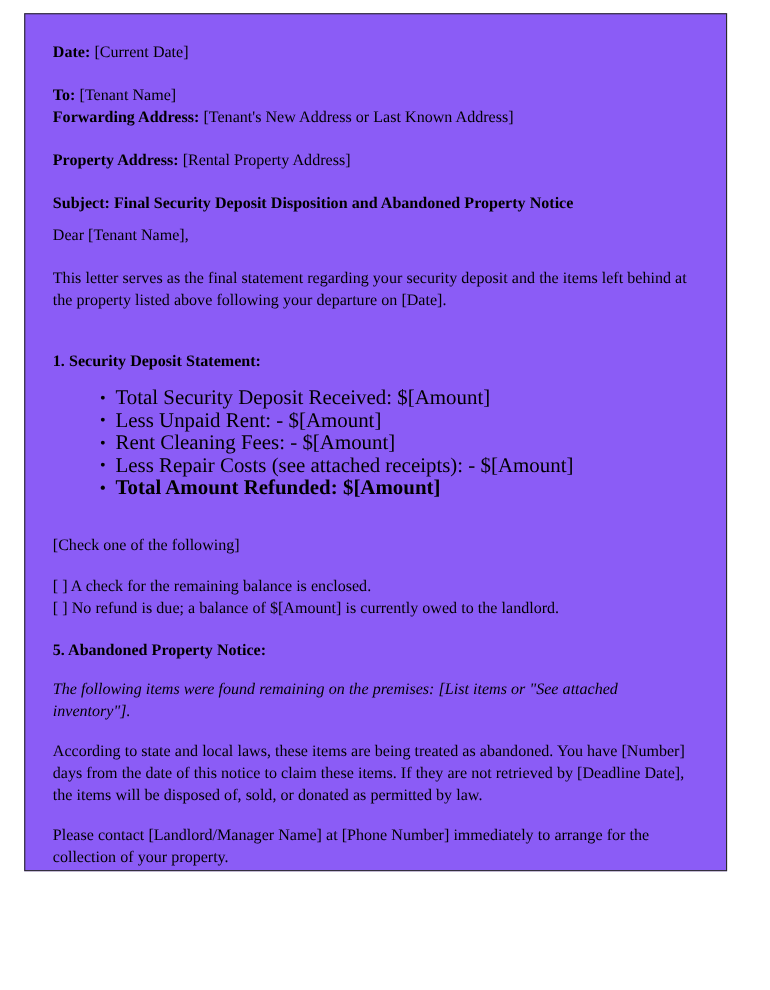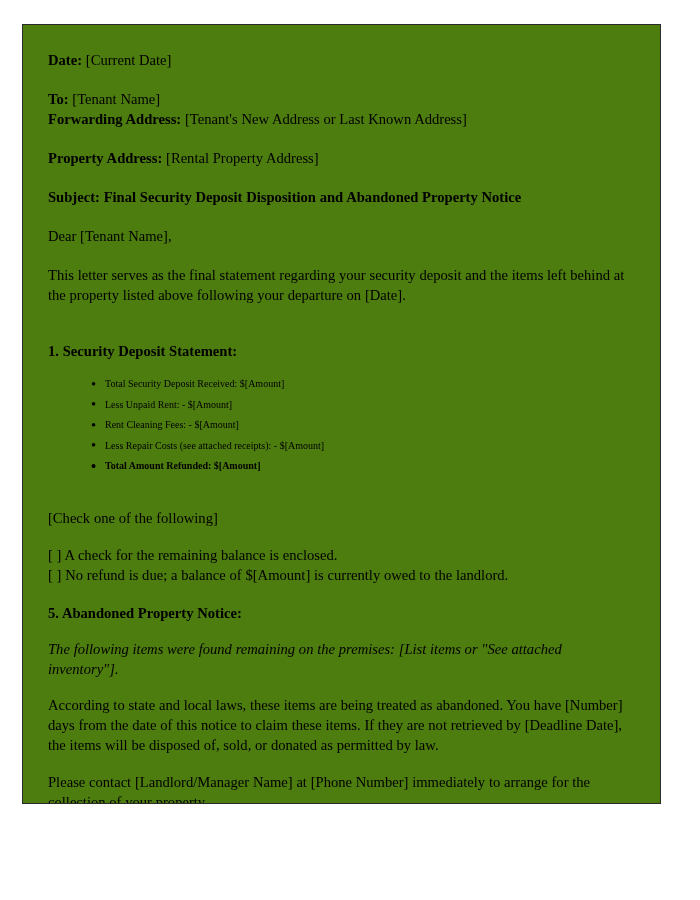--- a/index.html
+++ b/index.html
@@ -12,26 +12,26 @@
     width: 700px;
     height: 900px;
     overflow: hidden;
     font-family: "Liberation Serif", "DejaVu Serif", serif;
     color: #000000;
   }
 
   .page-sheet {
     position: absolute;
     left: 22px;
-    top: 24px;
+    top: 12px;
     width: 639px;
     height: 780px;
     box-sizing: border-box;
     border: 1px solid #2b2b2b;
-    background: #4d7c0f;
+    background: #8b5cf6;
     overflow: hidden;
   }
 
   .doc-body {
     position: absolute;
     left: 25px;
     top: 1px;
     width: 578px;
   }
 
@@ -44,40 +44,40 @@
   }
 
   .b { font-weight: bold; }
 
   .blk { margin: 0 0 14px 0; }
 
   
   .sp-date      { margin-top: 24px; margin-bottom: 19px; }
   .sp-to        { margin-bottom: 19px; }
   .sp-property  { margin-bottom: 19px; }
-  .sp-subject   { margin-bottom: 19px; }
+  .sp-subject   { margin-bottom: 9px; }
   .sp-dear      { margin-bottom: 19px; }
   .sp-intro     { margin-bottom: 18px; }
   .sp-sec1      { margin-bottom: 13px; margin-top: 36px; }
   .sp-list      { margin-bottom: 15px; }
   .sp-check     { margin-bottom: 17px; margin-top: 31px; }
   .sp-boxes     { margin-bottom: 18px; }
   .sp-sec2      { margin-bottom: 16px; }
   .sp-items     { margin-bottom: 16px; font-style: italic; }
   .sp-laws      { margin-bottom: 17px; }
   .sp-contact   { margin-bottom: 17px; }
   .sp-sincerely { margin-bottom: 18px; }
 
   ul.deposit-list {
     margin: 0;
     padding: 0 0 0 43px;
     list-style: none;
   }
   ul.deposit-list li {
-    font-size: 10px;
+    font-size: 19px;
     line-height: 20.5px;
     position: relative;
     padding-left: 14px;
   }
   ul.deposit-list li::before {
     content: "\2022";
     position: absolute;
     left: 0;
     top: -0.5px;
     font-size: 14.6px;

